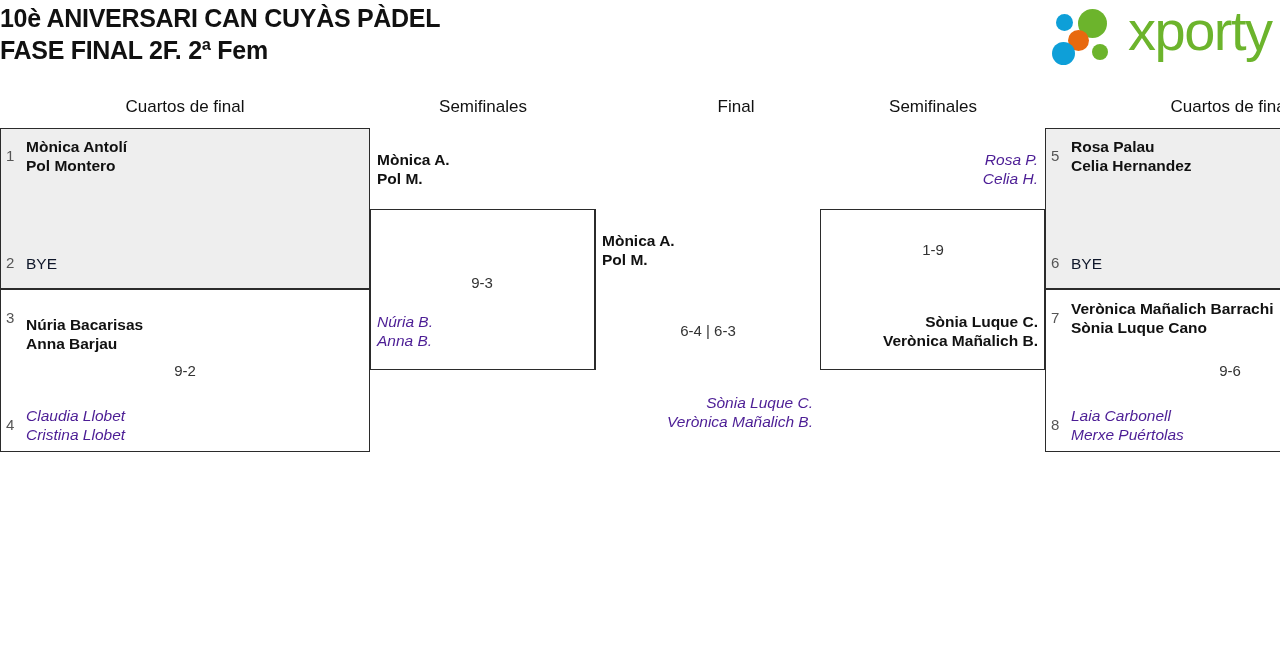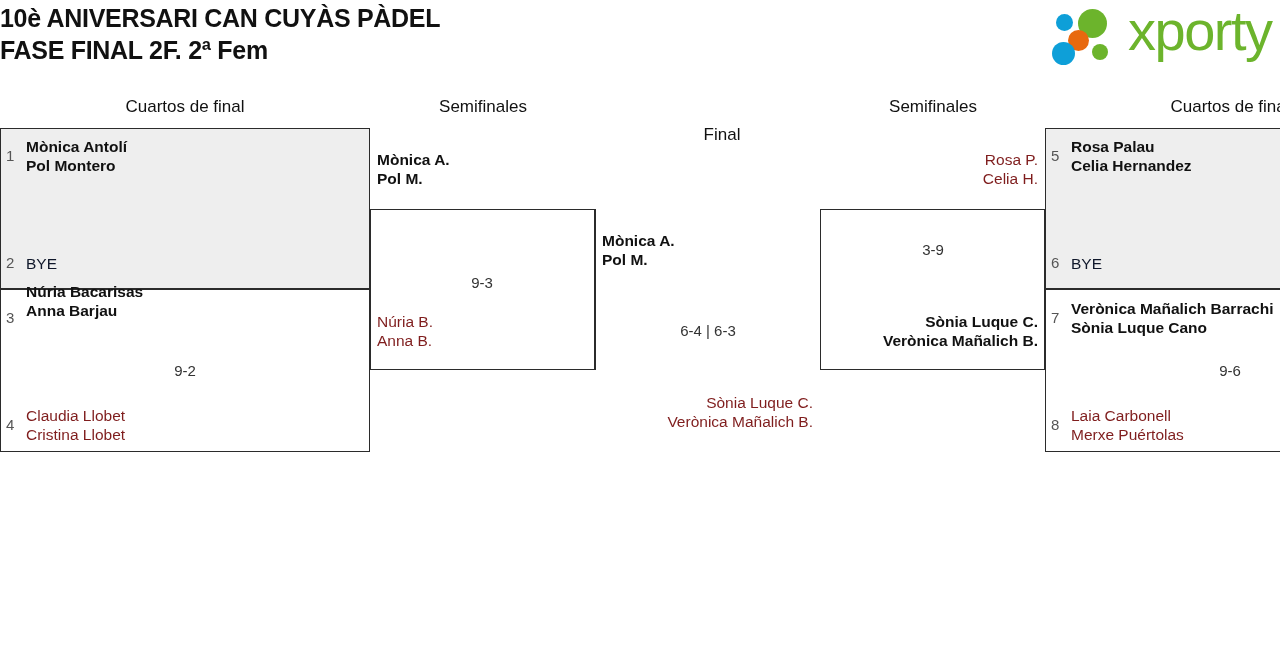--- a/index.html
+++ b/index.html
@@ -63,21 +63,21 @@
     position: absolute;
     font-size: 15px; color: #555555; line-height: 18px;
     width: 20px; text-align: left;
   }
   .team {
     position: absolute;
     font-size: 15.5px; line-height: 19px; white-space: nowrap;
   }
   .team .l { display: block; }
   .team.win { font-weight: 700; color: #111111; }
-  .team.lose { font-weight: 400; color: #7f1d1d; }
+  .team.lose { font-weight: 400; color: #4c1d95; font-style: italic; }
   .team.right { text-align: right; }
   .score {
     position: absolute;
     font-size: 15px; color: #333333; line-height: 18px;
     white-space: nowrap; text-align: center;
   }
   .bye {
     position: absolute;
     font-size: 15.5px; color: #0f172a; line-height: 19px; white-space: nowrap;
   }
@@ -98,36 +98,36 @@
       <div class="dot" style="left:26px; top:1px; width:29px; height:29px; background:#6cb42c;"></div>
       <div class="dot" style="left:16px; top:22px; width:21px; height:21px; background:#e8690f;"></div>
       <div class="dot" style="left:0px; top:34px; width:23px; height:23px; background:#0e9fd8;"></div>
       <div class="dot" style="left:40px; top:36px; width:16px; height:16px; background:#6cb42c;"></div>
     </div>
     <div class="logo-word">xporty</div>
   </div>
 
   <div class="col-head" style="left:35px; width:300px;">Cuartos de final</div>
   <div class="col-head" style="left:333px; width:300px;">Semifinales</div>
-  <div class="col-head" style="left:572px; width:300px;margin-top:28px;">Final</div>
+  <div class="col-head" style="left:586px; width:300px;">Final</div>
   <div class="col-head" style="left:783px; width:300px;">Semifinales</div>
   <div class="col-head" style="left:1080px; width:300px;">Cuartos de final</div>
 
   <div class="box gray" style="left:0px; top:128px; width:370px; height:161px;"></div>
   <div class="seed" style="left:6px; top:147px;">1</div>
   <div class="team win" style="left:26px; top:137px;">
     <span class="l">Mònica Antolí</span>
     <span class="l">Pol Montero</span>
   </div>
   <div class="seed" style="left:6px; top:254px;">2</div>
   <div class="bye" style="left:26px; top:254px;">BYE</div>
 
   <div class="box white" style="left:0px; top:289px; width:370px; height:163px;"></div>
   <div class="seed" style="left:6px; top:309px;">3</div>
-  <div class="team win" style="left:26px; top:282px;">
+  <div class="team win" style="left:26px; top:315px;">
     <span class="l">Núria Bacarisas</span>
     <span class="l">Anna Barjau</span>
   </div>
   <div class="score" style="left:85px; top:362px; width:200px;">9-2</div>
   <div class="seed" style="left:6px; top:416px;">4</div>
   <div class="team lose" style="left:26px; top:406px;">
     <span class="l">Claudia Llobet</span>
     <span class="l">Cristina Llobet</span>
   </div>
 
@@ -153,21 +153,21 @@
     <span class="l">Sònia Luque C.</span>
     <span class="l">Verònica Mañalich B.</span>
   </div>
   <div class="line-v" style="left:820px; top:209px; height:161px;"></div>
 
   <div class="box white" style="left:820px; top:209px; width:225px; height:161px;"></div>
   <div class="team lose right" style="left:738px; top:150px; width:300px;">
     <span class="l">Rosa P.</span>
     <span class="l">Celia H.</span>
   </div>
-  <div class="score" style="left:833px; top:241px; width:200px;">3-9</div>
+  <div class="score" style="left:833px; top:241px; width:200px;">1-9</div>
   <div class="team win right" style="left:738px; top:312px; width:300px;">
     <span class="l">Sònia Luque C.</span>
     <span class="l">Verònica Mañalich B.</span>
   </div>
 
   <div class="box gray" style="left:1045px; top:128px; width:245px; height:161px;"></div>
   <div class="seed" style="left:1051px; top:147px;">5</div>
   <div class="team win" style="left:1071px; top:137px;">
     <span class="l">Rosa Palau</span>
     <span class="l">Celia Hernandez</span>

